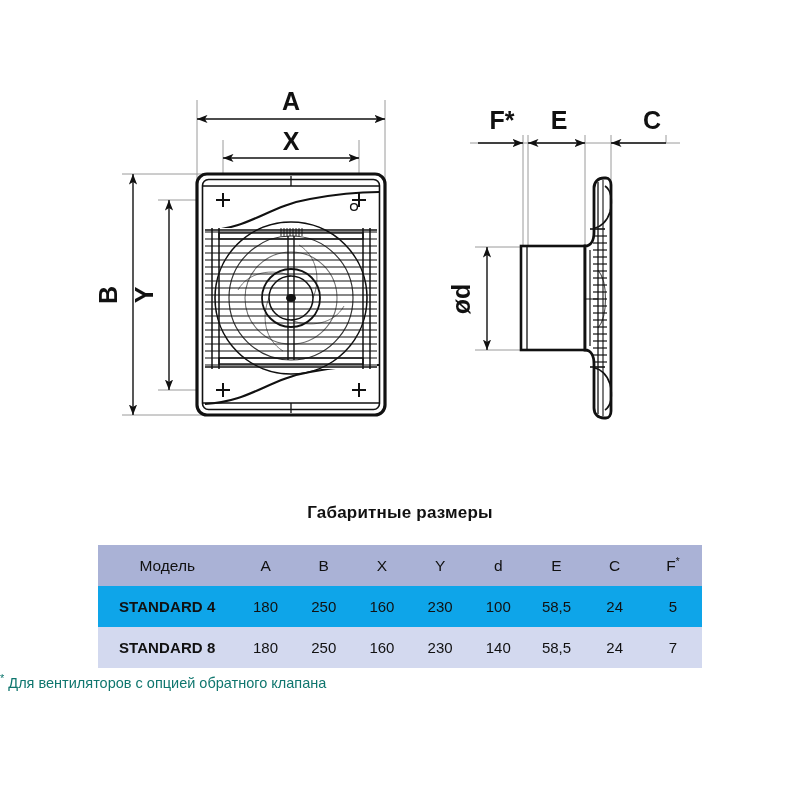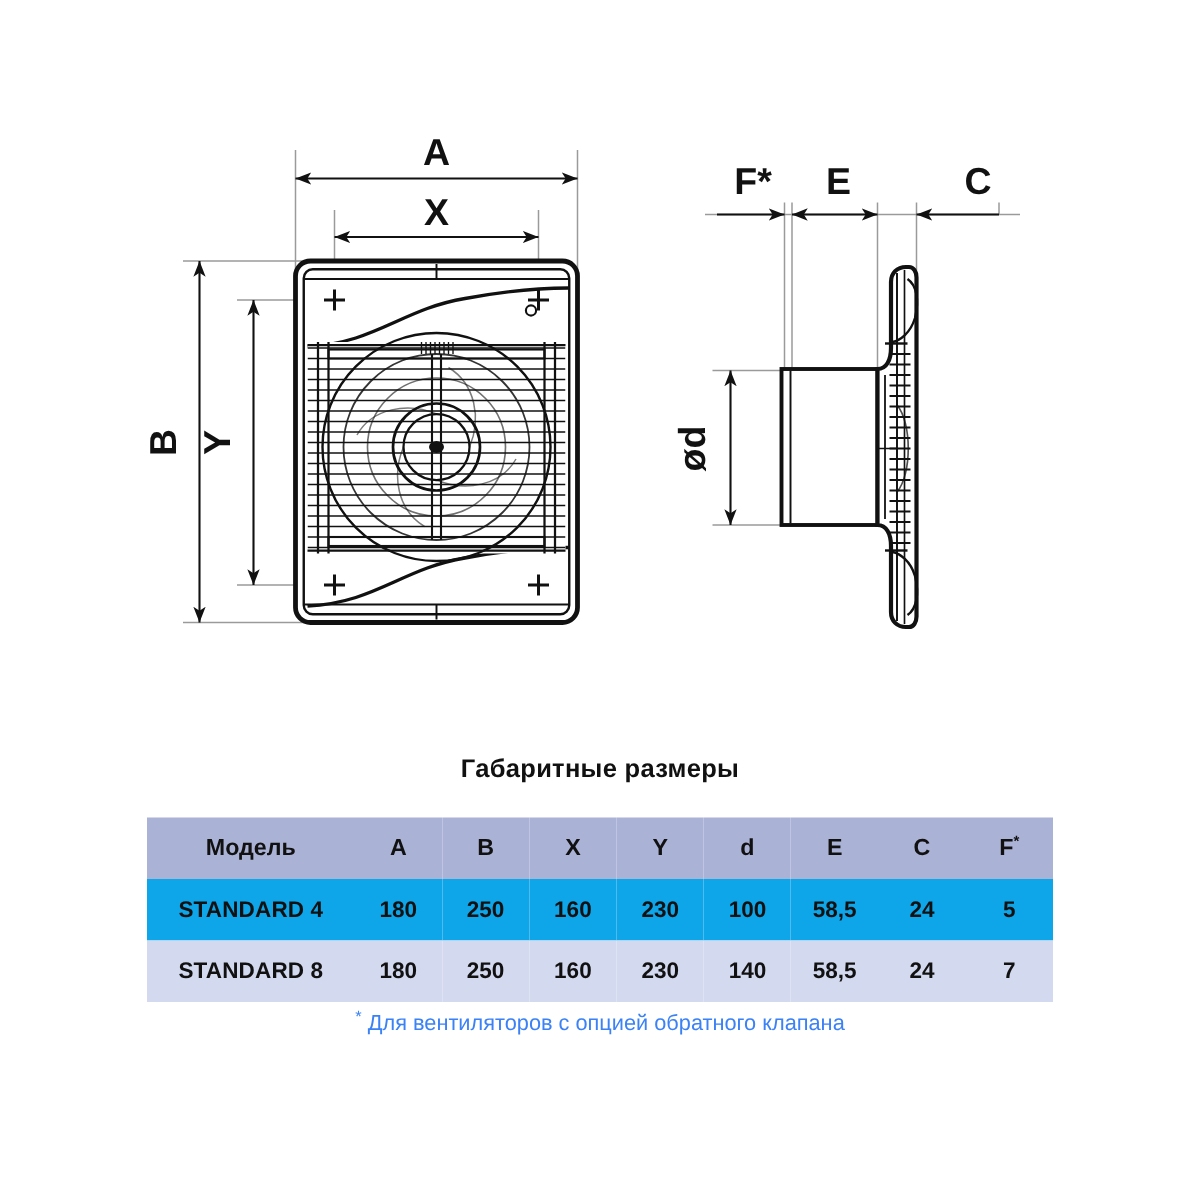--- a/index.html
+++ b/index.html
@@ -14,31 +14,31 @@
 
   
   .title{position:absolute;left:0;top:503px;width:800px;text-align:center;
          font-size:17px;font-weight:bold;letter-spacing:.2px;color:#111;}
 
   
   .tablewrap{position:absolute;left:98px;top:545px;width:604px;}
   table.dims{border-collapse:collapse;width:604px;table-layout:fixed;}
   table.dims th,table.dims td{
       text-align:center;font-size:15px;padding:0;height:41px;
-      font-weight:bold;color:#111;vertical-align:middle;}
+      font-weight:normal;color:#111;vertical-align:middle;}
   table.dims th{background:#aab2d6;font-size:15.5px;}
   table.dims tr.r-odd td{background:#0ea5e9;}
   table.dims tr.r-even td{background:#d3d9ef;}
   table.dims td.model,table.dims th.model{width:138px;}
   table.dims th:not(.model),table.dims td:not(.model){width:58px;}
   table.dims td.model{font-weight:bold;letter-spacing:.1px;}
   sup.star{font-size:10px;vertical-align:super;}
 
-  .footnote{position:absolute;left:0;top:672px;width:800px;text-align:center;
-            font-size:14.5px;color:#3b82f6;}
+  .footnote{position:absolute;left:0;top:672px;width:800px;
+            font-size:14.5px;color:#0f766e;}
   .footnote .st{font-size:11px;vertical-align:super;}
 </style>
 </head>
 <body>
 
 <div id="stage">
 
   <div id="drawing">
   <svg width="800" height="480" viewBox="0 0 800 480" xmlns="http://www.w3.org/2000/svg">
     <defs>

